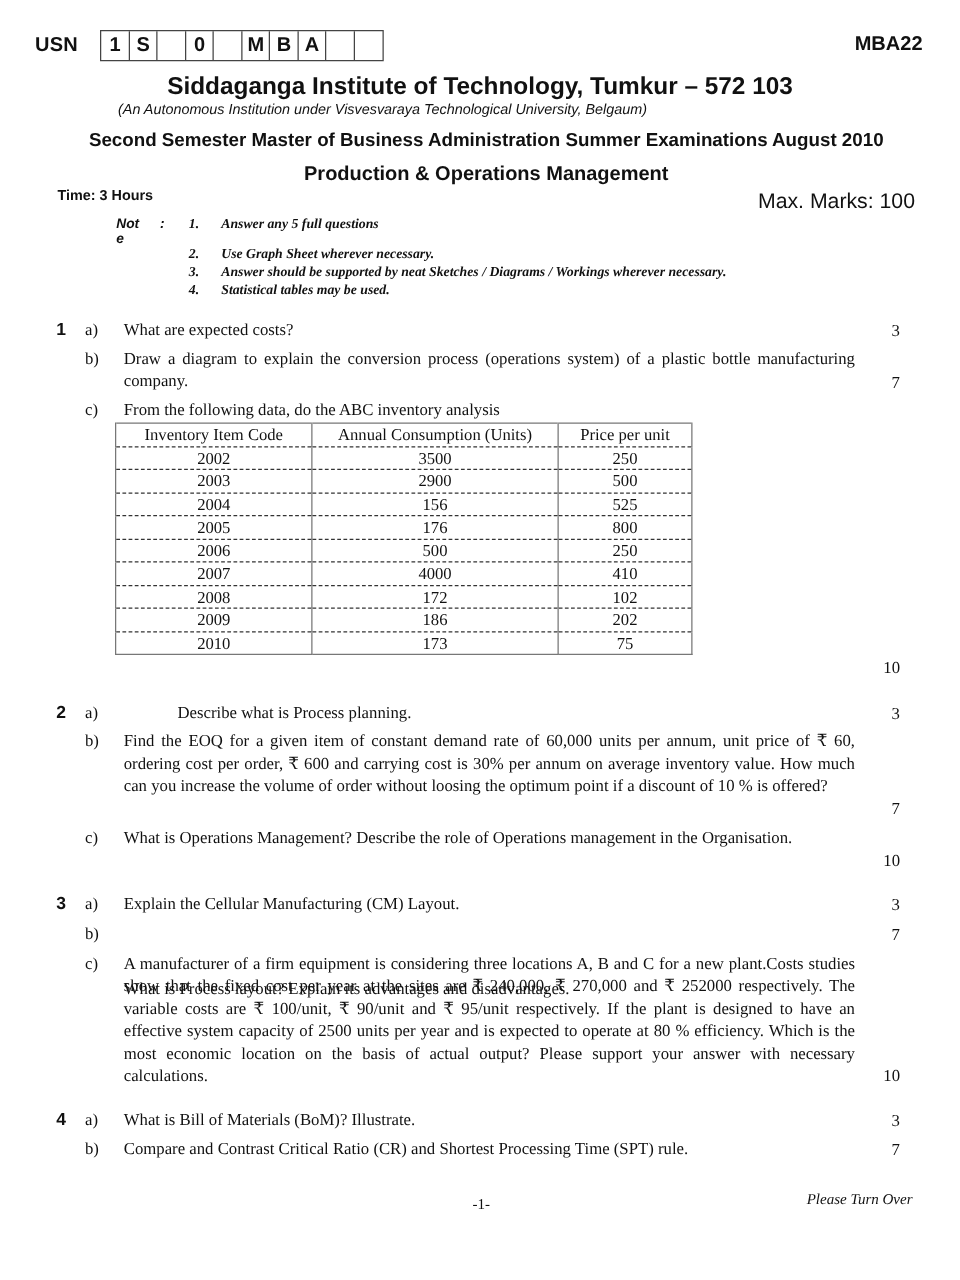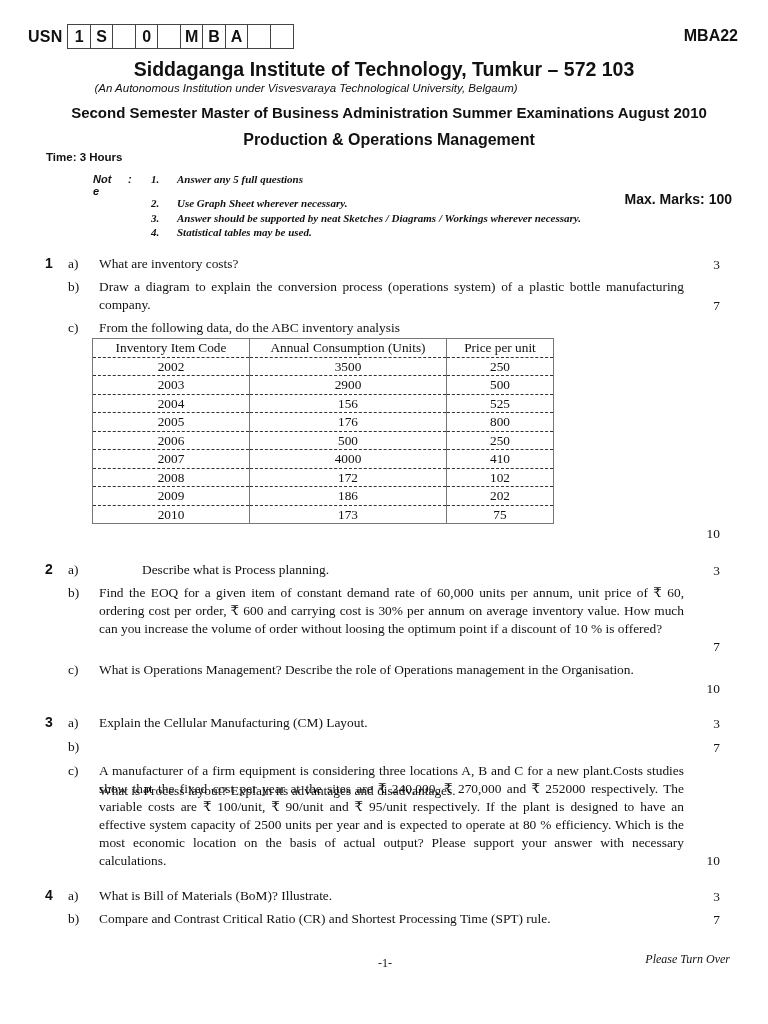--- a/index.html
+++ b/index.html
@@ -2,33 +2,33 @@
 <html><head>
 <meta charset="utf-8">
 <style>
   html, body { margin: 0; padding: 0; background: #ffffff; }
   body { width: 768px; height: 1024px; position: relative; overflow: hidden; color: #111; }
   .sans { font-family: "Liberation Sans", "DejaVu Sans", sans-serif; }
   .serif { font-family: "Liberation Serif", "DejaVu Serif", serif; }
 
   
   .usn-row { position: absolute; top: 24px; left: 28px; display: flex; align-items: center; }
-  .usn-label { font-weight: bold; font-size: 16px; margin-right: 5px; letter-spacing: 0.2px; }
+  .usn-label { font-weight: bold; font-size: 16px; margin-right: 18px; letter-spacing: 0.2px; }
   .usn-boxes { display: flex; border: 1px solid #444; height: 23px; }
   .usn-cell { width: 22.5px; height: 23px; border-right: 1px solid #444; box-sizing: border-box;
               display: flex; align-items: center; justify-content: center; font-weight: bold; font-size: 16px; }
   .usn-cell:last-child { border-right: none; }
   .code { position: absolute; top: 27px; right: 30px; font-weight: bold; font-size: 16px; }
 
   .inst-title { position: absolute; top: 58px; left: 0; width: 768px; text-align: center; font-weight: bold; font-size: 19.5px; }
   .inst-sub { position: absolute; top: 82px; left: 0; width: 612px; text-align: center; font-style: italic; font-size: 11.5px; }
   .exam-title { position: absolute; top: 104px; left: 0; width: 778px; text-align: center; font-weight: bold; font-size: 15px; }
   .subject { position: absolute; top: 131px; left: 0; width: 778px; text-align: center; font-weight: bold; font-size: 16px; }
   .time { position: absolute; top: 151px; left: 46px; font-weight: bold; font-size: 11.5px; }
-  .marks { position: absolute; top: 151px; right: 36px; font-weight: bold; font-size: 14px; margin-top: 40px; }
+  .marks { position: absolute; top: 151px; right: 36px; font-weight: normal; font-size: 17px; }
 
   .notes { position: absolute; top: 173px; left: 93px; font-style: italic; font-weight: bold; font-size: 11px; }
   .note-head { position: absolute; left: 0; top: 0; width: 22px; line-height: 12px; }
   .note-colon { position: absolute; left: 35px; top: 0; }
   .note-line { position: absolute; left: 58px; white-space: nowrap; font-family: Liberation Serif, serif; }
   .note-num { display: inline-block; width: 26px; }
 
   
   .q { position: absolute; font-size: 13.4px; line-height: 18px; }
   .qnum { position: absolute; left: 45px; font-weight: bold; font-size: 14px; }
@@ -90,21 +90,21 @@
     <span class="note-num">3.</span><span>Answer should be supported by neat Sketches / Diagrams / Workings wherever necessary.</span>
   </div>
   <div class="note-line" style="top:53px;">
     <span class="note-num">4.</span><span>Statistical tables may be used.</span>
   </div>
 </div>
 
 <div class="serif">
   <div class="q sans qnum" style="top:254px;">1</div>
   <div class="q part" style="top:255px;">a)</div>
-  <div class="q qtext" style="top:255px;">What are inventory costs?</div>
+  <div class="q qtext" style="top:255px;">What are expected costs?</div>
   <div class="q mark" style="top:256px;">3</div>
 
   <div class="q part" style="top:278px;">b)</div>
   <div class="q qtext" style="top:278px;">Draw a diagram to explain the conversion process (operations system) of a plastic bottle manufacturing company.</div>
   <div class="q mark" style="top:297px;">7</div>
 
   <div class="q part" style="top:319px;">c)</div>
   <div class="q qtext" style="top:319px;">From the following data, do the ABC inventory analysis</div>
   <div class="q mark" style="top:525px;">10</div>
 

